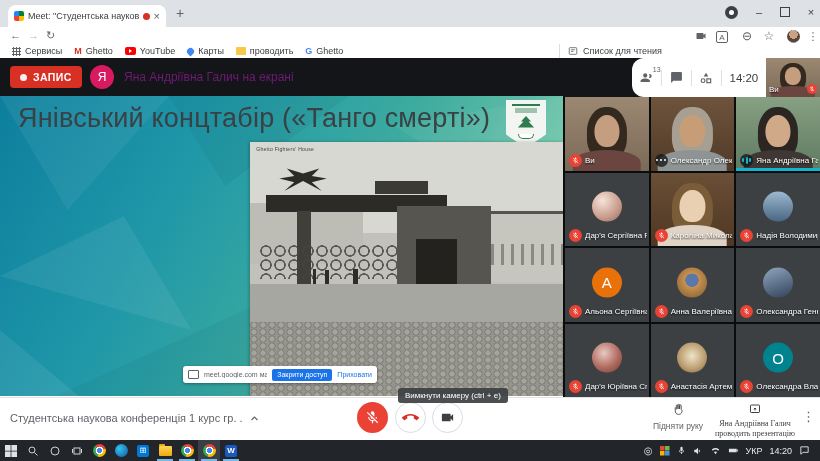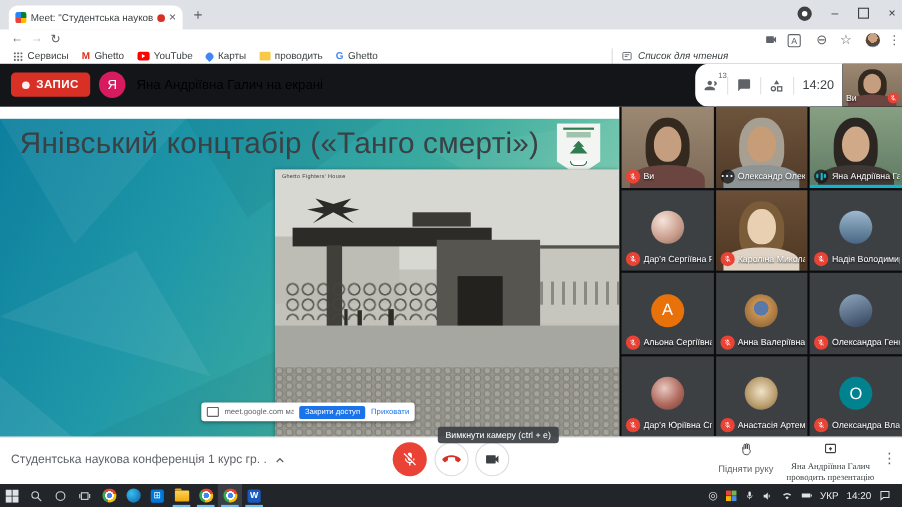--- a/index.html
+++ b/index.html
@@ -33,39 +33,39 @@
              font-size:9px;color:#3c4043;}
   .bm{display:flex;align-items:center;gap:4px;margin-left:12px;white-space:nowrap;}
   .bm-grid{width:9px;height:9px;background:
      radial-gradient(circle,#5f6368 1px,transparent 1.2px) 0 0/3px 3px;}
   .bm-m{color:#d93025;font-weight:bold;font-size:9px;}
   .bm-yt{width:11px;height:8px;background:#f00;border-radius:2px;position:relative;}
   .bm-yt::after{content:"";position:absolute;left:4px;top:2px;border-left:3px solid #fff;border-top:2px solid transparent;border-bottom:2px solid transparent;}
   .bm-pin{width:7px;height:7px;border-radius:50% 50% 50% 0;background:#4285f4;transform:rotate(-45deg);}
   .bm-folder{width:10px;height:8px;background:#f7c948;border-radius:1px;}
   .bm-g{color:#4285f4;font-weight:bold;font-size:9px;}
-  .bm-right{position:absolute;right:6px;top:0;height:14px;display:flex;align-items:center;gap:5px;border-left:1px solid #dadce0;padding-left:8px;font-style:italic;}
+  .bm-right{position:absolute;right:6px;top:0;height:14px;display:flex;align-items:center;gap:5px;border-left:1px solid #dadce0;padding-left:8px;}
   
   .meetbar{position:absolute;left:0;top:58px;width:820px;height:39px;background:#131518;}
   .recbadge{position:absolute;left:10px;top:66px;height:22px;padding:0 10px;background:#d93025;border-radius:4px;
             color:#fff;font-size:10.5px;font-weight:bold;display:flex;align-items:center;gap:6px;letter-spacing:.4px;}
   .recbadge .dot{width:7px;height:7px;background:#fff;border-radius:50%;opacity:.92;}
   .presavatar{position:absolute;left:90px;top:65px;width:24px;height:24px;border-radius:50%;background:#d81b60;
               color:#fff;font-size:12px;display:flex;align-items:center;justify-content:center;}
-  .bannertext{position:absolute;left:124px;top:70px;font-size:12px;color:#000000;}
+  .bannertext{position:absolute;left:124px;top:70px;font-size:12px;color:#701a75;}
   .pill{position:absolute;left:632px;top:58px;width:134px;height:39px;background:#fff;border-radius:12px 0 0 12px;
         display:flex;align-items:center;justify-content:space-evenly;}
   .pillsep{width:1px;height:16px;background:#e0e0e0;}
   .pill-item{position:relative;display:flex;align-items:center;justify-content:center;}
   .pcount{position:absolute;right:-7px;top:-5px;font-size:7px;color:#5f6368;}
   .pclock{font-size:11.5px;color:#3c4043;}
   .selftile{position:absolute;left:766px;top:58px;width:54px;height:39px;overflow:hidden;background:#222;}
   .selftile .tlabel{left:3px;bottom:3px;}
   
-  .stage{position:absolute;left:0;top:108px;width:563px;height:300px;overflow:hidden;
+  .stage{position:absolute;left:0;top:96px;width:563px;height:300px;overflow:hidden;
     background:linear-gradient(118deg,#0d7f9e 0%,#1f97a8 30%,#3cab9f 58%,#6cc3a9 80%,#96d7ba 100%);}
   .facet{position:absolute;inset:0;}
   .slide-title{position:absolute;left:18px;top:7px;font-size:27px;color:#3a4145;letter-spacing:.2px;}
   .logo{position:absolute;left:506px;top:4px;width:40px;height:48px;background:#f2f5f1;
         clip-path:polygon(0 0,100% 0,100% 72%,50% 100%,0 72%);}
   .logo .bar1{position:absolute;left:6px;top:4px;width:28px;height:2px;background:#2f7d4f;}
   .logo .bar2{position:absolute;left:9px;top:8px;width:22px;height:5px;background:#9fc3ac;}
   .logo .tree{position:absolute;left:11px;top:16px;width:18px;height:17px;background:#2f7d4f;
         clip-path:polygon(50% 0,78% 32%,64% 32%,95% 68%,5% 68%,36% 32%,22% 32%);}
   .logo .book{position:absolute;left:12px;top:34px;width:16px;height:5px;border:1px solid #2f7d4f;border-top:none;border-radius:0 0 5px 5px;box-sizing:border-box;background:#fff;}

